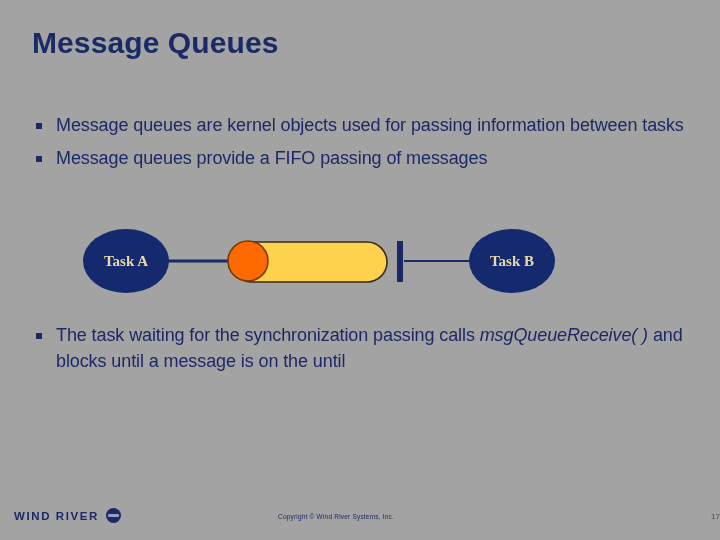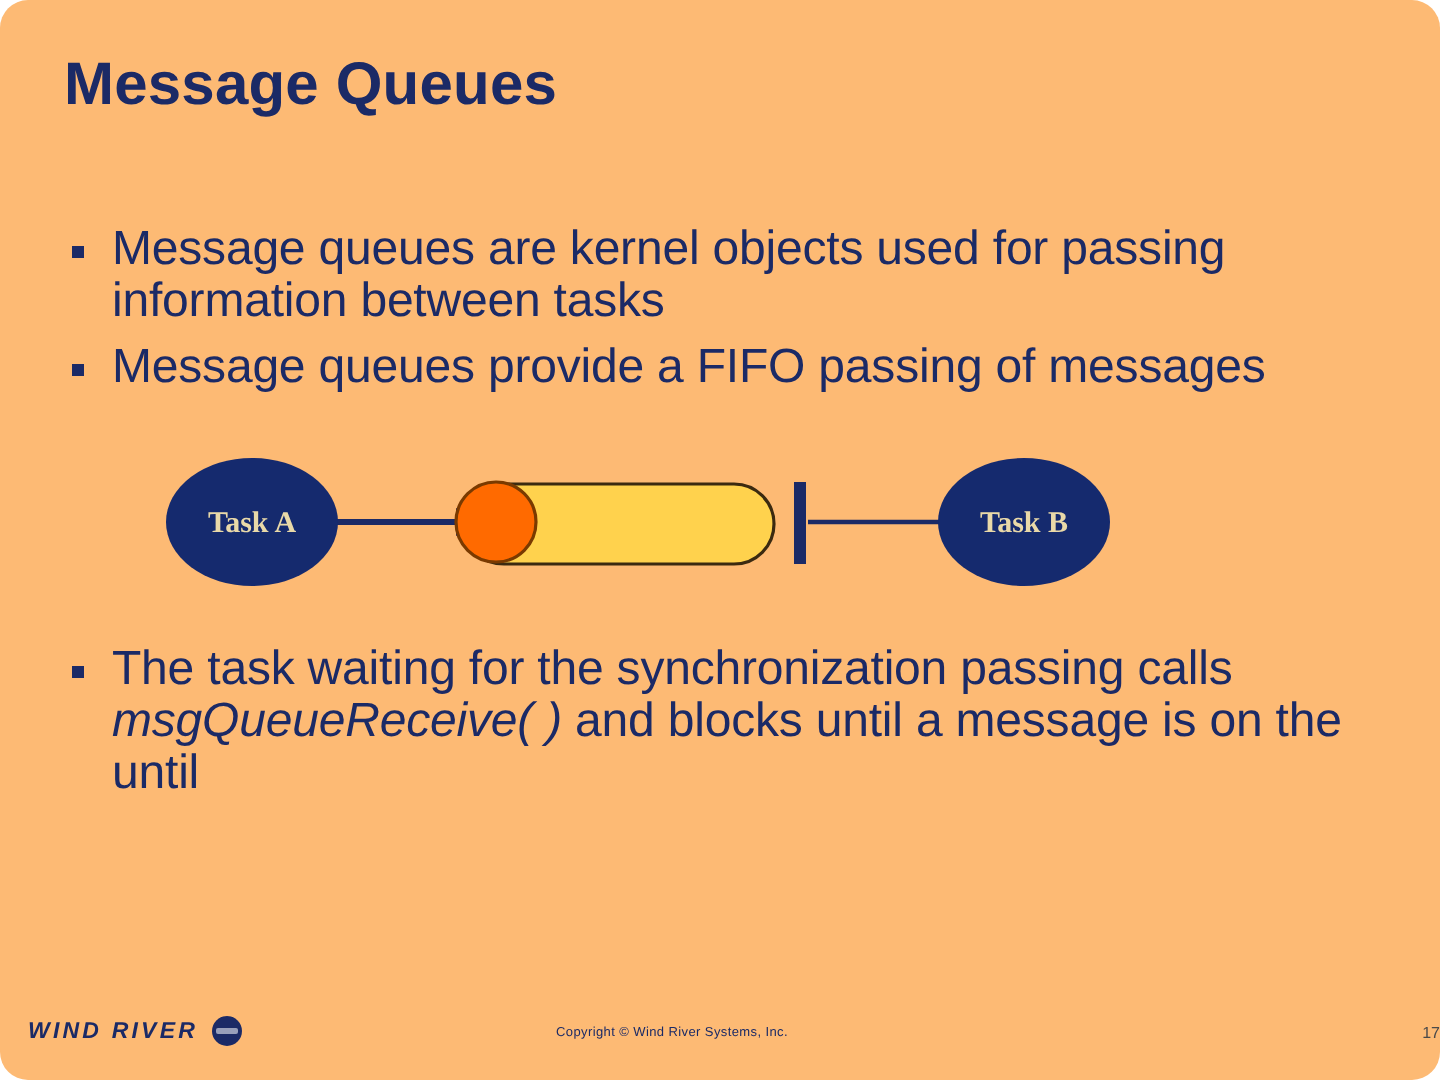--- a/index.html
+++ b/index.html
@@ -13,22 +13,21 @@
     height: 540px;
     position: relative;
     overflow: hidden;
     font-family: "Liberation Sans", sans-serif;
     color: #1b2a66;
   }
 
   .slide {
     position: absolute;
     inset: 0;
-    background: #fdba74;
-    border-radius: 14px;
+    background: #a3a3a3;
   }
 
   
   .slide-title {
     position: absolute;
     left: 32px;
     top: 26px;
     font-size: 30px;
     font-weight: bold;
     letter-spacing: 0.1px;
@@ -52,21 +51,21 @@
   }
   .bullet-marker {
     flex: 0 0 auto;
     width: 6px;
     height: 6px;
     background: #1b2a66;
     margin-top: 11px;
     margin-right: 14px;
   }
   .bullet-text {
-    font-size: 24px;
+    font-size: 18px;
     line-height: 26px;
     color: #1b2a66;
     letter-spacing: -0.1px;
   }
   .bullet-text .code {
     font-weight: normal;
     font-style: italic;
   }
 
   
@@ -92,21 +91,20 @@
     bottom: 0;
     width: 720px;
     height: 44px;
   }
   .logo {
     position: absolute;
     left: 14px;
     top: 12px;
     display: flex;
     align-items: center;
-    font-style: italic;
   }
   .logo-text {
     font-size: 11.5px;
     font-weight: bold;
     letter-spacing: 1.6px;
     color: #1b2a66;
   }
   .logo-mark {
     margin-left: 7px;
     width: 15px;

